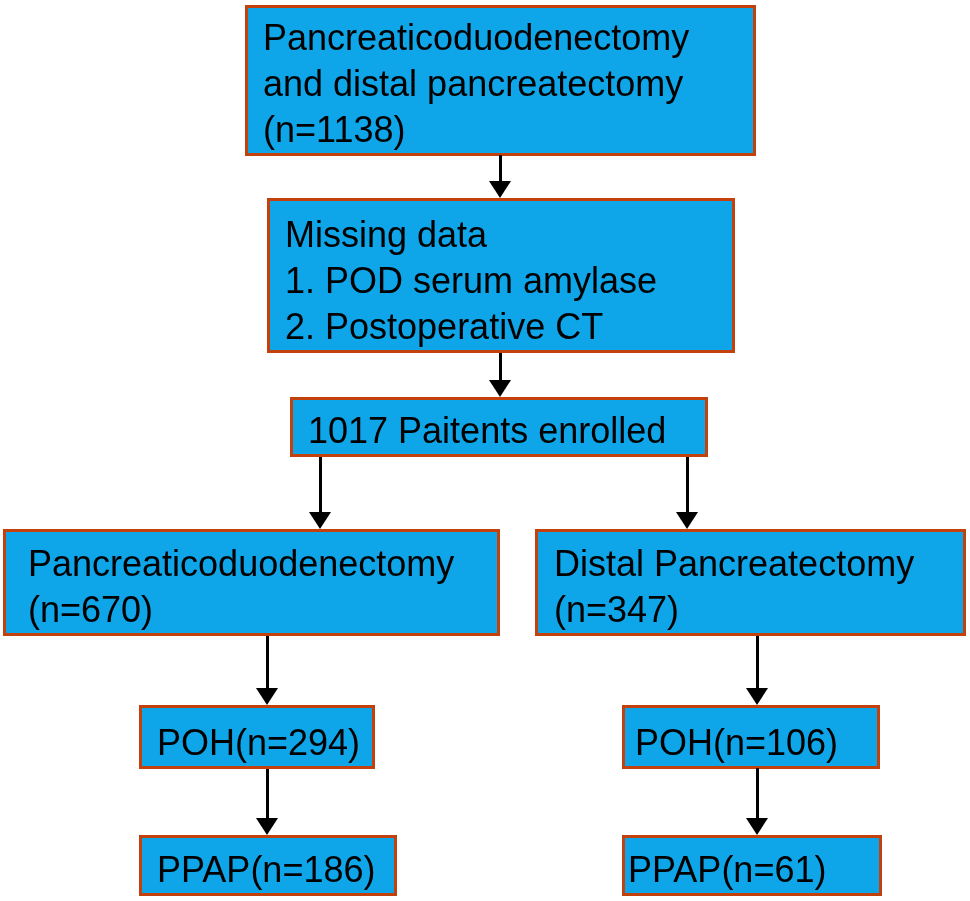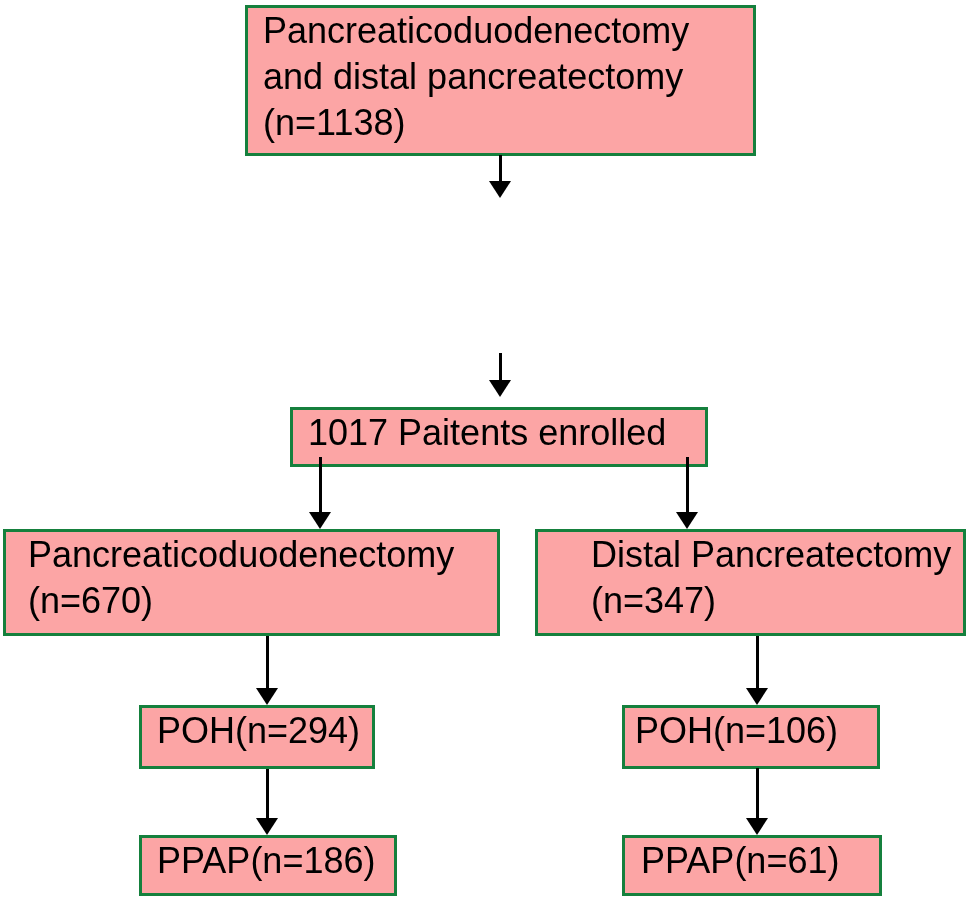--- a/index.html
+++ b/index.html
@@ -12,24 +12,24 @@
     width: 970px;
     height: 901px;
     background: #ffffff;
     font-family: "Liberation Sans", "DejaVu Sans", sans-serif;
     color: #000000;
     overflow: hidden;
   }
   .box {
     position: absolute;
     box-sizing: border-box;
-    border: 3px solid #15803d;
-    background: #fca5a5;
+    border: 3px solid #c2410c;
+    background: #0ea5e9;
     display: flex;
-    align-items: flex-start;
+    align-items: flex-end;
   }
   .box-text {
     display: block;
     padding-left: 15px;
     padding-right: 4px;
     font-size: 36px;
     line-height: 46px;
     white-space: pre;
     color: #000000;
   }
@@ -65,45 +65,50 @@
     <span class="box-text">Pancreaticoduodenectomy
 and distal pancreatectomy
 (n=1138)</span>
   </div>
 
   <div class="arrow" style="left:489px; top:155px; height:43px;">
     <div class="arrow-shaft"></div>
     <div class="arrow-head"></div>
   </div>
 
+  <div class="box" style="left:267px; top:198px; width:468px; height:155px;">
+    <span class="box-text">Missing data
+1. POD serum amylase
+2. Postoperative CT</span>
+  </div>
 
   <div class="arrow" style="left:489px; top:353px; height:44px;">
     <div class="arrow-shaft"></div>
     <div class="arrow-head"></div>
   </div>
 
-  <div class="box" style="left:290px; top:397px; width:418px; height:60px;margin-top:10px;">
+  <div class="box" style="left:290px; top:397px; width:418px; height:60px;">
     <span class="box-text">1017 Paitents enrolled</span>
   </div>
 
   <div class="arrow" style="left:309px; top:457px; height:72px;">
     <div class="arrow-shaft"></div>
     <div class="arrow-head"></div>
   </div>
   <div class="arrow" style="left:676px; top:457px; height:72px;">
     <div class="arrow-shaft"></div>
     <div class="arrow-head"></div>
   </div>
 
   <div class="box" style="left:3px; top:529px; width:497px; height:107px;">
     <span class="box-text" style="padding-left:22px;">Pancreaticoduodenectomy
 (n=670)</span>
   </div>
   <div class="box" style="left:535px; top:529px; width:431px; height:107px;">
-    <span class="box-text" style="padding-left:16px;margin-left:37px;">Distal Pancreatectomy
+    <span class="box-text" style="padding-left:16px;">Distal Pancreatectomy
 (n=347)</span>
   </div>
 
   <div class="arrow" style="left:256px; top:636px; height:69px;">
     <div class="arrow-shaft"></div>
     <div class="arrow-head"></div>
   </div>
   <div class="arrow" style="left:746px; top:636px; height:69px;">
     <div class="arrow-shaft"></div>
     <div class="arrow-head"></div>
@@ -122,16 +127,16 @@
   </div>
   <div class="arrow" style="left:746px; top:768px; height:67px;">
     <div class="arrow-shaft"></div>
     <div class="arrow-head"></div>
   </div>
 
   <div class="box" style="left:139px; top:835px; width:258px; height:61px;">
     <span class="box-text">PPAP(n=186)</span>
   </div>
   <div class="box" style="left:622px; top:835px; width:260px; height:61px;">
-    <span class="box-text" style="padding-left:16px;">PPAP(n=61)</span>
+    <span class="box-text" style="padding-left:3px;">PPAP(n=61)</span>
   </div>
 
 </div>
 
 </body></html>

